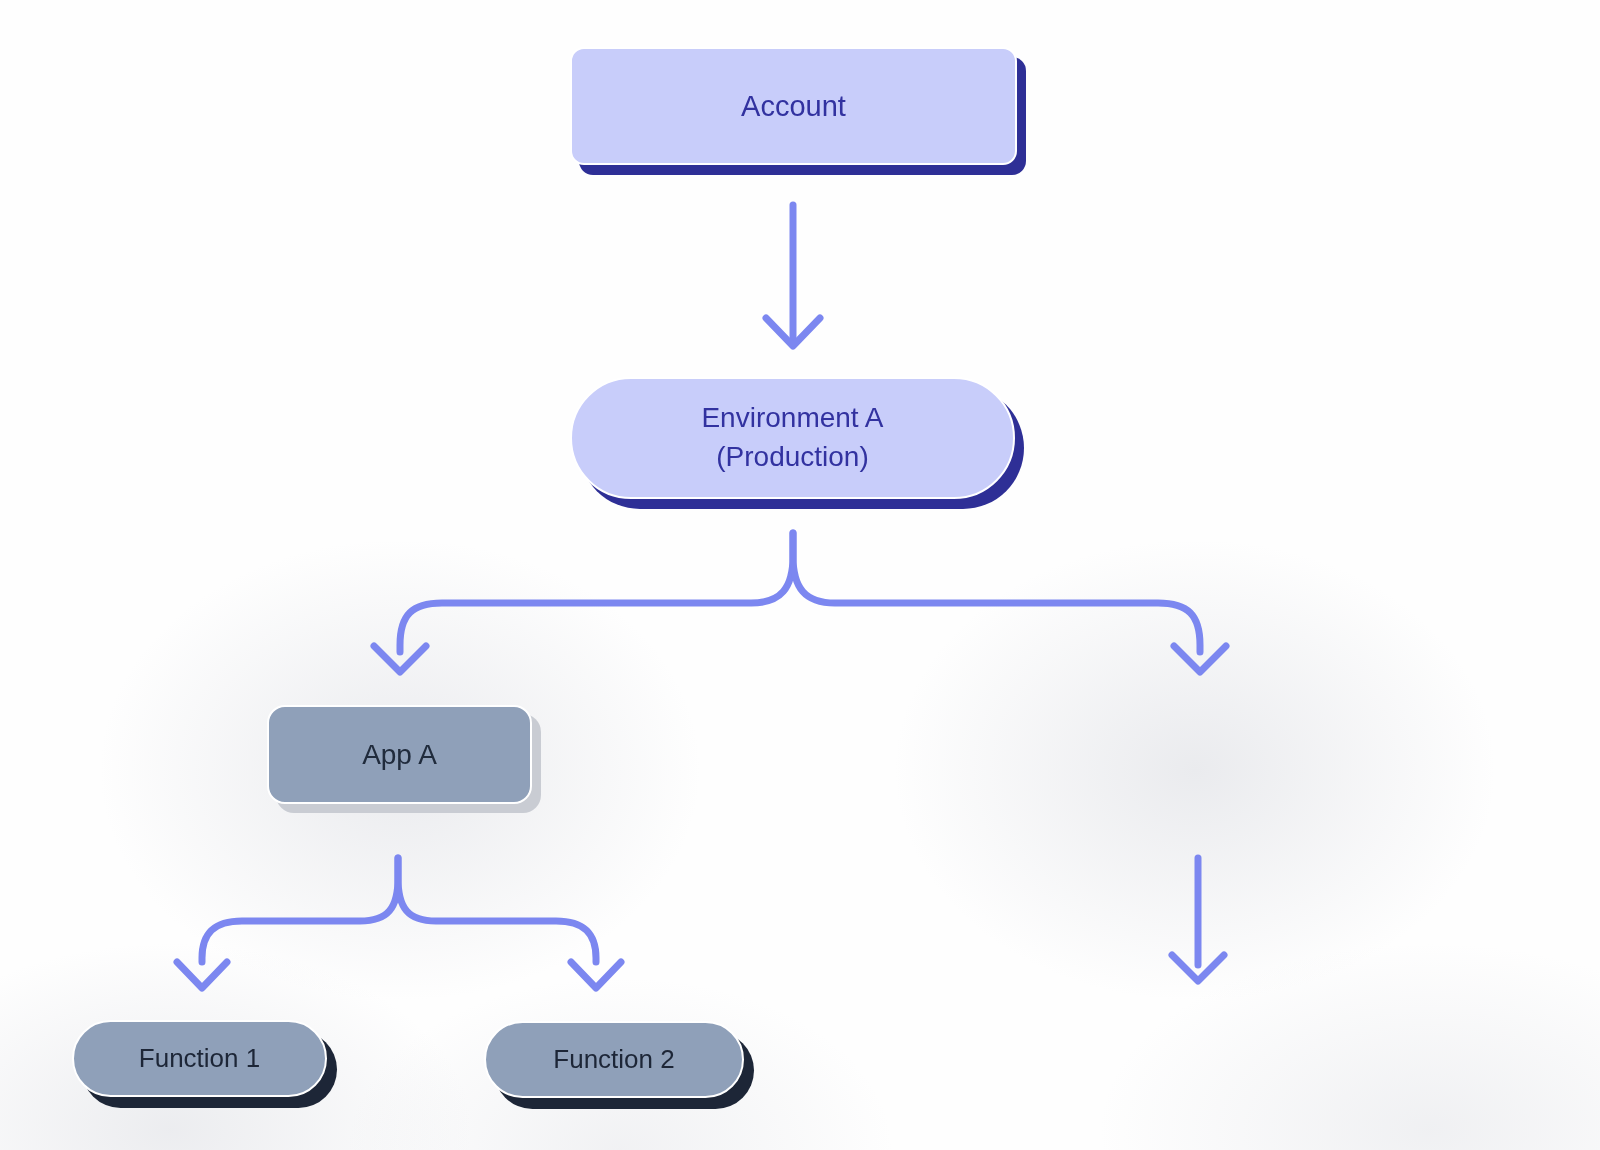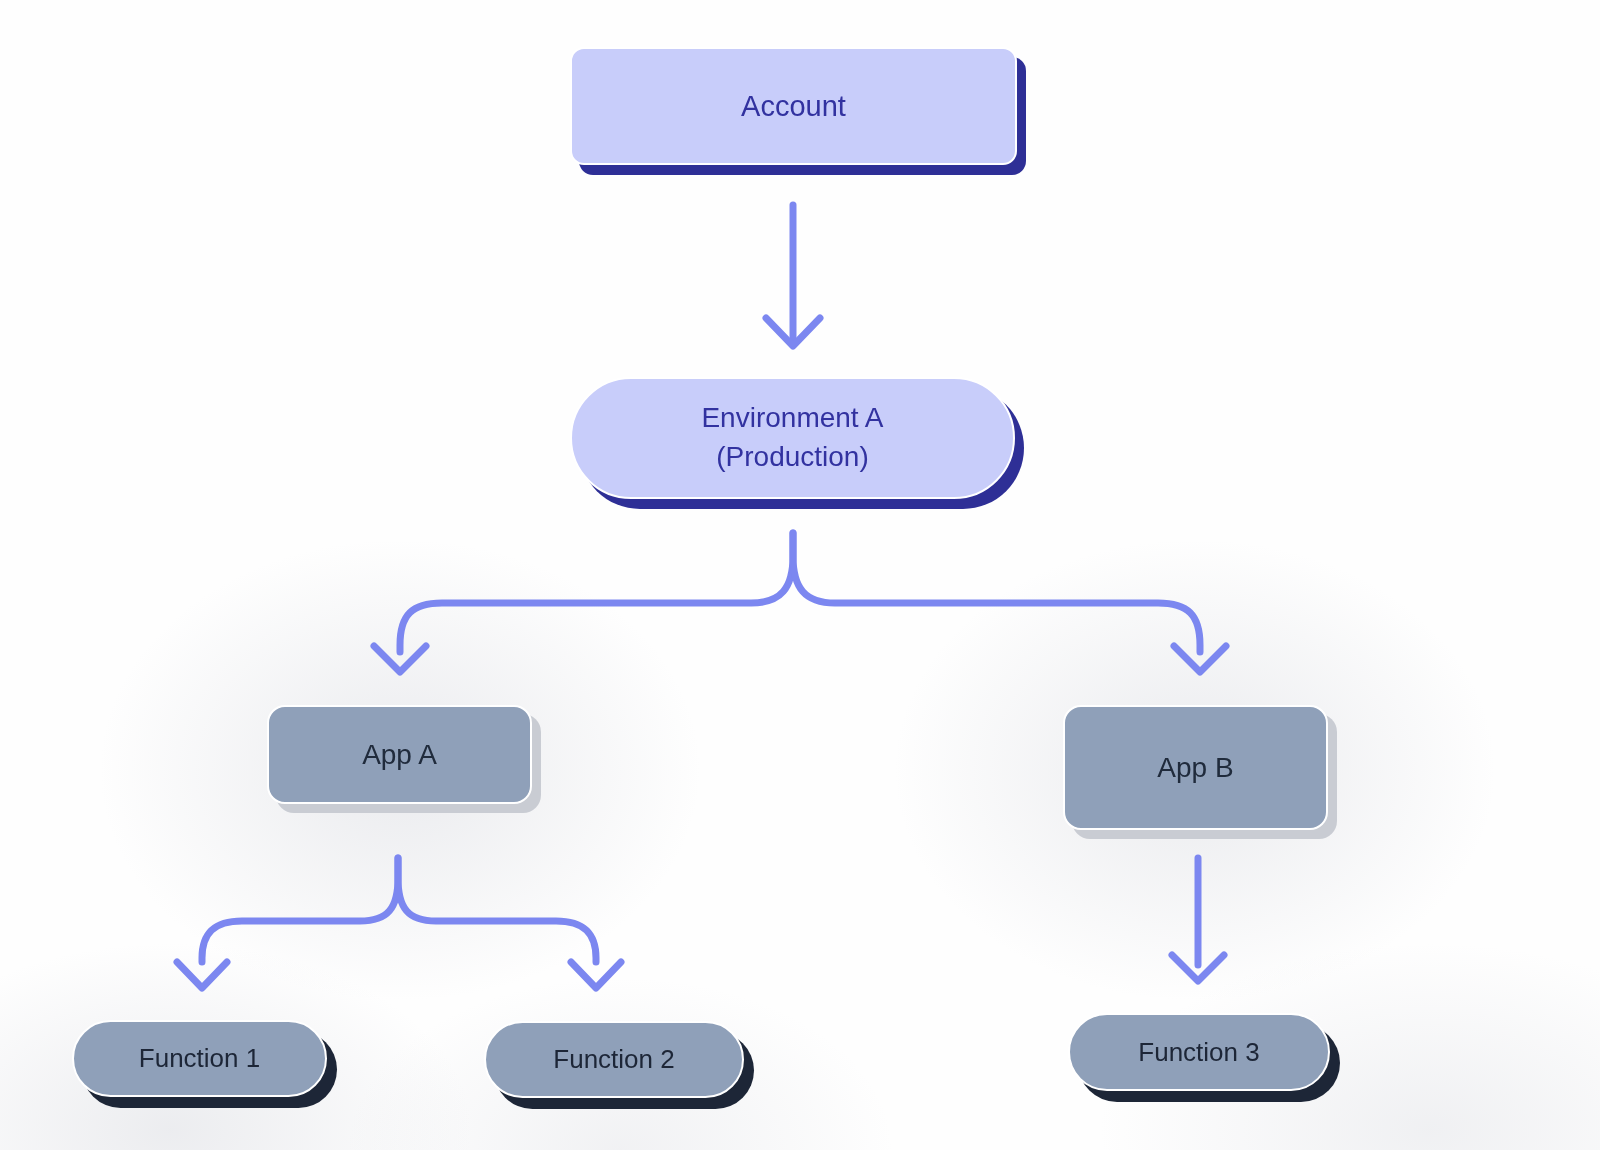--- a/index.html
+++ b/index.html
@@ -98,29 +98,23 @@
 
   <div class="node lavender node-environment">
     <span>Environment A</span>
     <span>(Production)</span>
   </div>
 
   <div class="node slate-rect node-app-a">
     <span>App A</span>
   </div>
 
-  <div class="node slate-rect node-app-b">
-    <span>App B</span>
-  </div>
 
   <div class="node slate-pill node-fn1">
     <span>Function 1</span>
   </div>
 
   <div class="node slate-pill node-fn2">
     <span>Function 2</span>
   </div>
 
-  <div class="node slate-pill node-fn3">
-    <span>Function 3</span>
-  </div>
 
 </div>
 
 </body></html>

